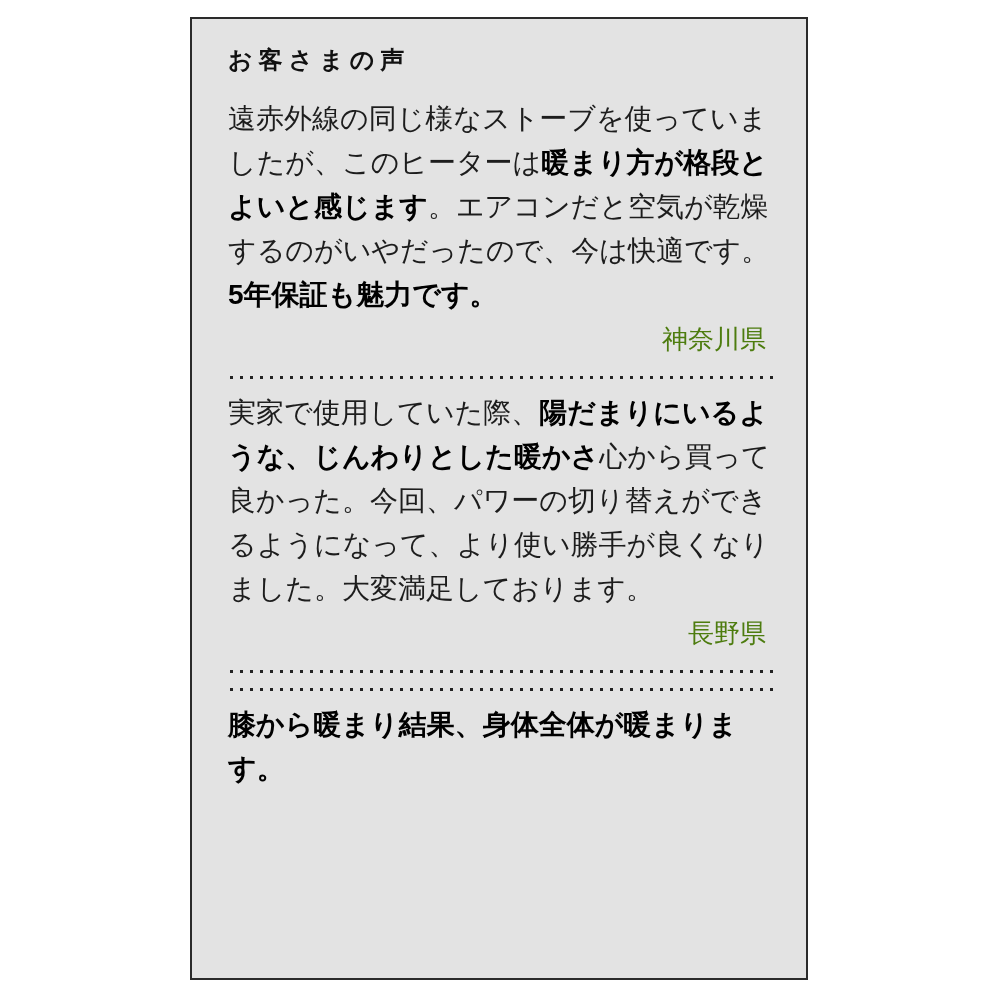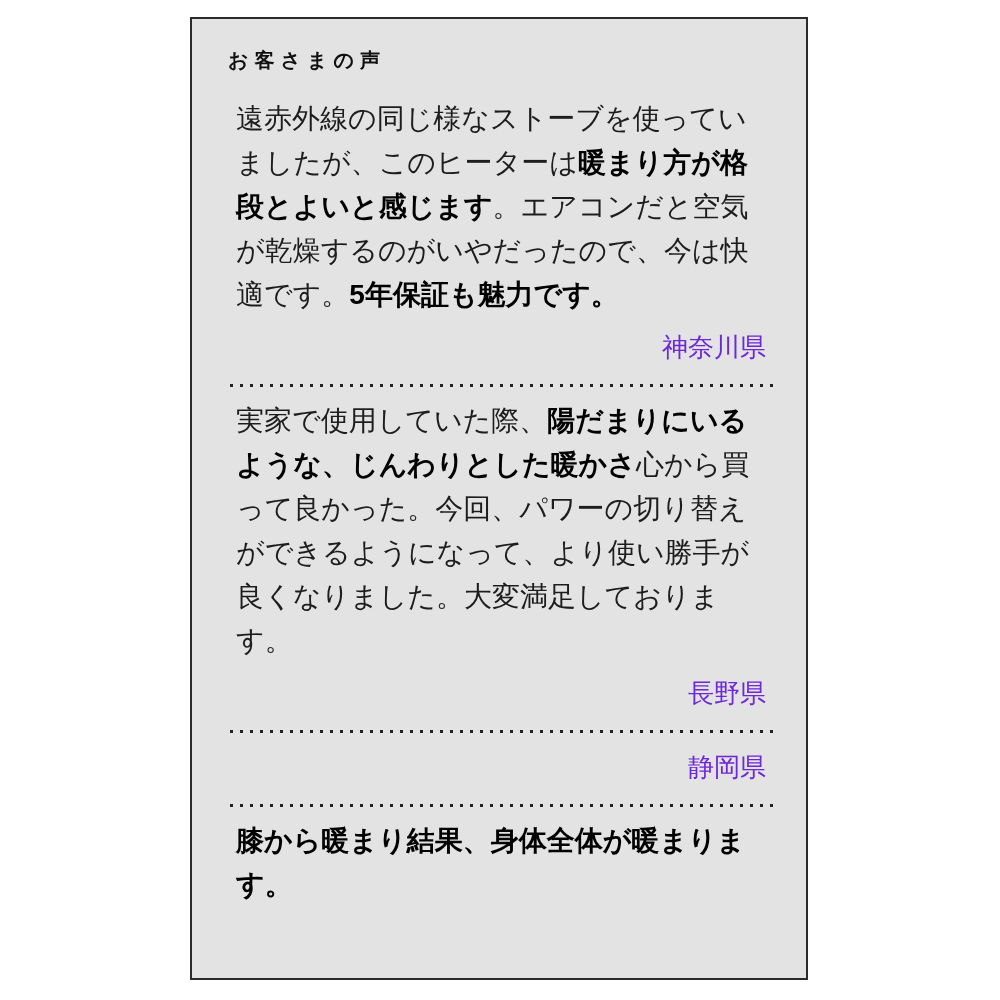--- a/index.html
+++ b/index.html
@@ -23,40 +23,40 @@
     width: 618px;
     height: 963px;
     box-sizing: border-box;
     background: #e3e3e3;
     border: 2px solid #2b2b2b;
     padding: 24px 26px 0 36px;
     overflow: hidden;
   }
   .panel-title {
     margin: 0 0 20px 0;
-    font-size: 20px;
+    font-size: 24px;
     line-height: 34px;
     font-weight: 600;
     letter-spacing: 6px;
     color: #111111;
   }
   .review-text {
     position: relative;
-    margin: 8px;
+    margin: 0;
     font-size: 28px;
     line-height: 44px;
     color: #1d1d1d;
   }
   .seg { font-weight: normal; }
   .seg.bold { font-weight: bold; color: #000000; }
   .review-location {
     text-align: right;
     font-size: 26px;
     line-height: 44px;
-    color: #6d28d9;
+    color: #4d7c0f;
     padding-right: 14px;
   }
   .separator {
     height: 3px;
     margin: 15px 2px 12px 2px;
     background-image: repeating-linear-gradient(to right, #222222 0 3px, transparent 3px 10px);
   }
 </style>
 </head>
 <body>
@@ -71,21 +71,20 @@
     <div class="separator"></div>
   </article>
 
   <article class="review">
     <p class="review-text"><span class="seg">実家で使用していた際、</span><span class="seg bold">陽だまりにいるような、じんわりとした暖かさ</span><span class="seg">心から買って良かった。今回、パワーの切り替えができるようになって、より使い勝手が良くなりました。大変満足しております。</span></p>
     <div class="review-location">長野県</div>
     <div class="separator"></div>
   </article>
 
   <article class="review">
-    <div class="review-location">静岡県</div>
     <div class="separator"></div>
   </article>
 
   <article class="review">
     <p class="review-text"><span class="seg bold">膝から暖まり結果、身体全体が暖まります。</span></p>
 
   </article>
 </div>
   </section>
 </div>

